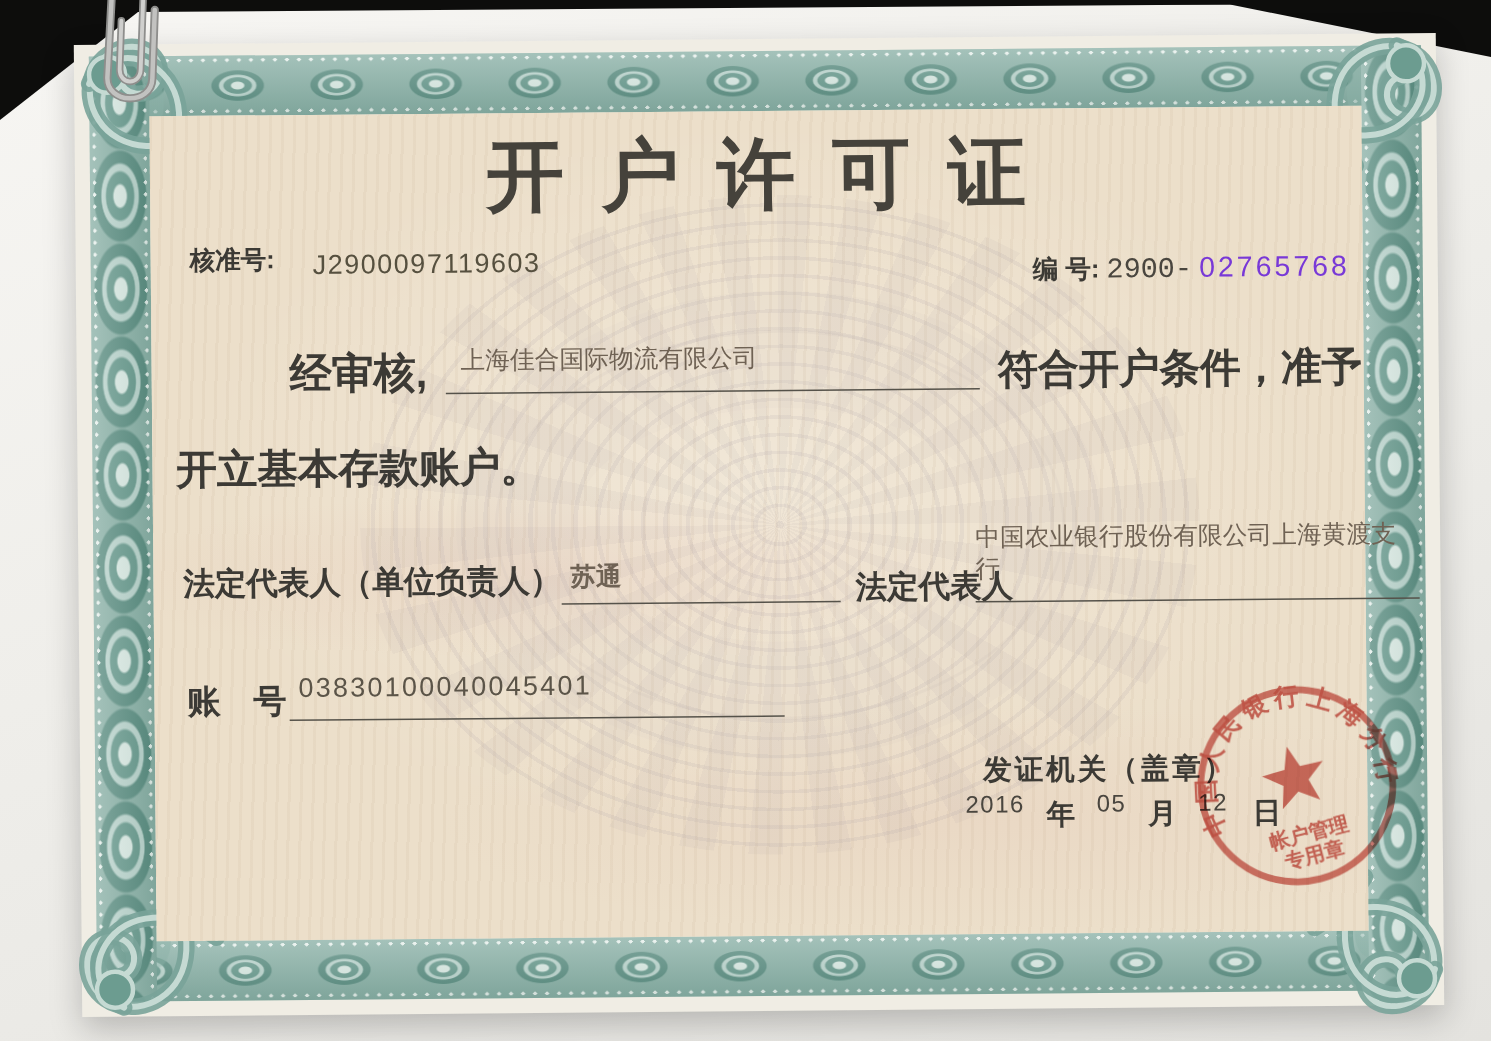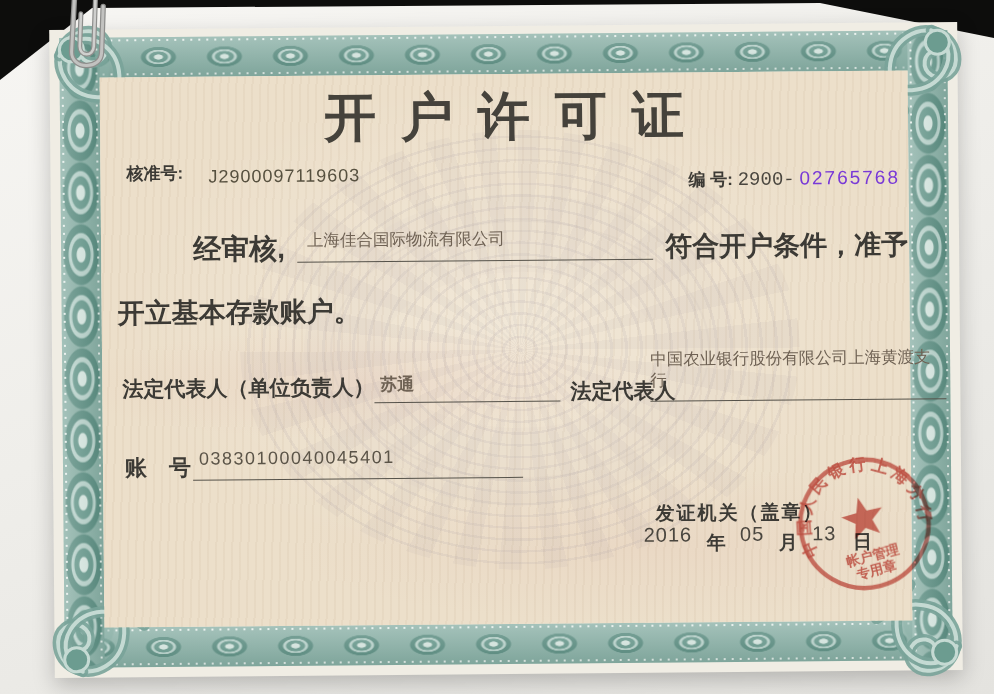--- a/index.html
+++ b/index.html
@@ -91,21 +91,21 @@
     left:0;right:0;top:56px;text-align:center;
     font-family:"DejaVu Serif","Liberation Serif",serif;
     font-size:52px;font-weight:700;color:#45423b;
     letter-spacing:.48em;text-indent:.48em;
   }
   .lbl{font-weight:700;}
   .val{color:#56503f;}
   .u{border-bottom:1.6px solid #55524a;}
   .serial-red{color:#6d28d9;letter-spacing:2px;font-weight:400;opacity:.9;}
   .bank-val{white-space:normal;line-height:1.28;}
-  .date-num{font-size:20px;color:#4a463f;position:relative;top:-8px;letter-spacing:1px;}
+  .date-num{font-size:16px;color:#4a463f;position:relative;top:-8px;letter-spacing:1px;}
   .date-char{font-size:19px;font-weight:600;color:#3c3a35;}
   .seal{position:absolute;left:735px;top:425px;mix-blend-mode:multiply;opacity:.88;filter:blur(.3px);}
   .clip{position:absolute;left:56px;top:-6px;z-index:5;transform:rotate(2deg);}
 </style>
 </head>
 <body>
 
 <div class="backing"></div>
 
 <div class="cert">
@@ -185,21 +185,21 @@
   <div class="t u" style="left:140px;top:418px;width:330px;height:33px;">
     <span class="val" style="position:absolute;left:6px;top:2px;font-size:18px;letter-spacing:1.5px;color:#5b5448;">03830100040045401</span>
   </div>
 
   <div class="t" style="left:602px;top:476px;font-size:19px;font-weight:600;letter-spacing:2px;">发证机关（盖章）</div>
   <div class="t" style="left:590px;top:506px;">
     <span class="date-num">2016</span>
     <span class="date-char" style="margin-left:10px;">年</span>
     <span class="date-num" style="margin-left:10px;">05</span>
     <span class="date-char" style="margin-left:10px;">月</span>
-    <span class="date-num" style="margin-left:10px;">13</span>
+    <span class="date-num" style="margin-left:10px;">12</span>
     <span class="date-char" style="margin-left:12px;">日</span>
   </div>
 
   <svg class="seal" width="152" height="152" viewBox="0 0 152 152">
     <g transform="rotate(-14 76 76)">
       <circle cx="76" cy="76" r="64" fill="none" stroke="#c6453c" stroke-width="4.5" opacity=".8"></circle>
       <path id="sealArc" d="M 24.5,96 A 55,55 0 1 1 127.5,96" fill="none"></path>
       <text font-size="16.5" fill="#c6453c" opacity=".88" font-weight="600">
         <textPath href="#sealArc" startOffset="2" textLength="202" lengthAdjust="spacing">中国人民银行上海分行</textPath>
       </text>

